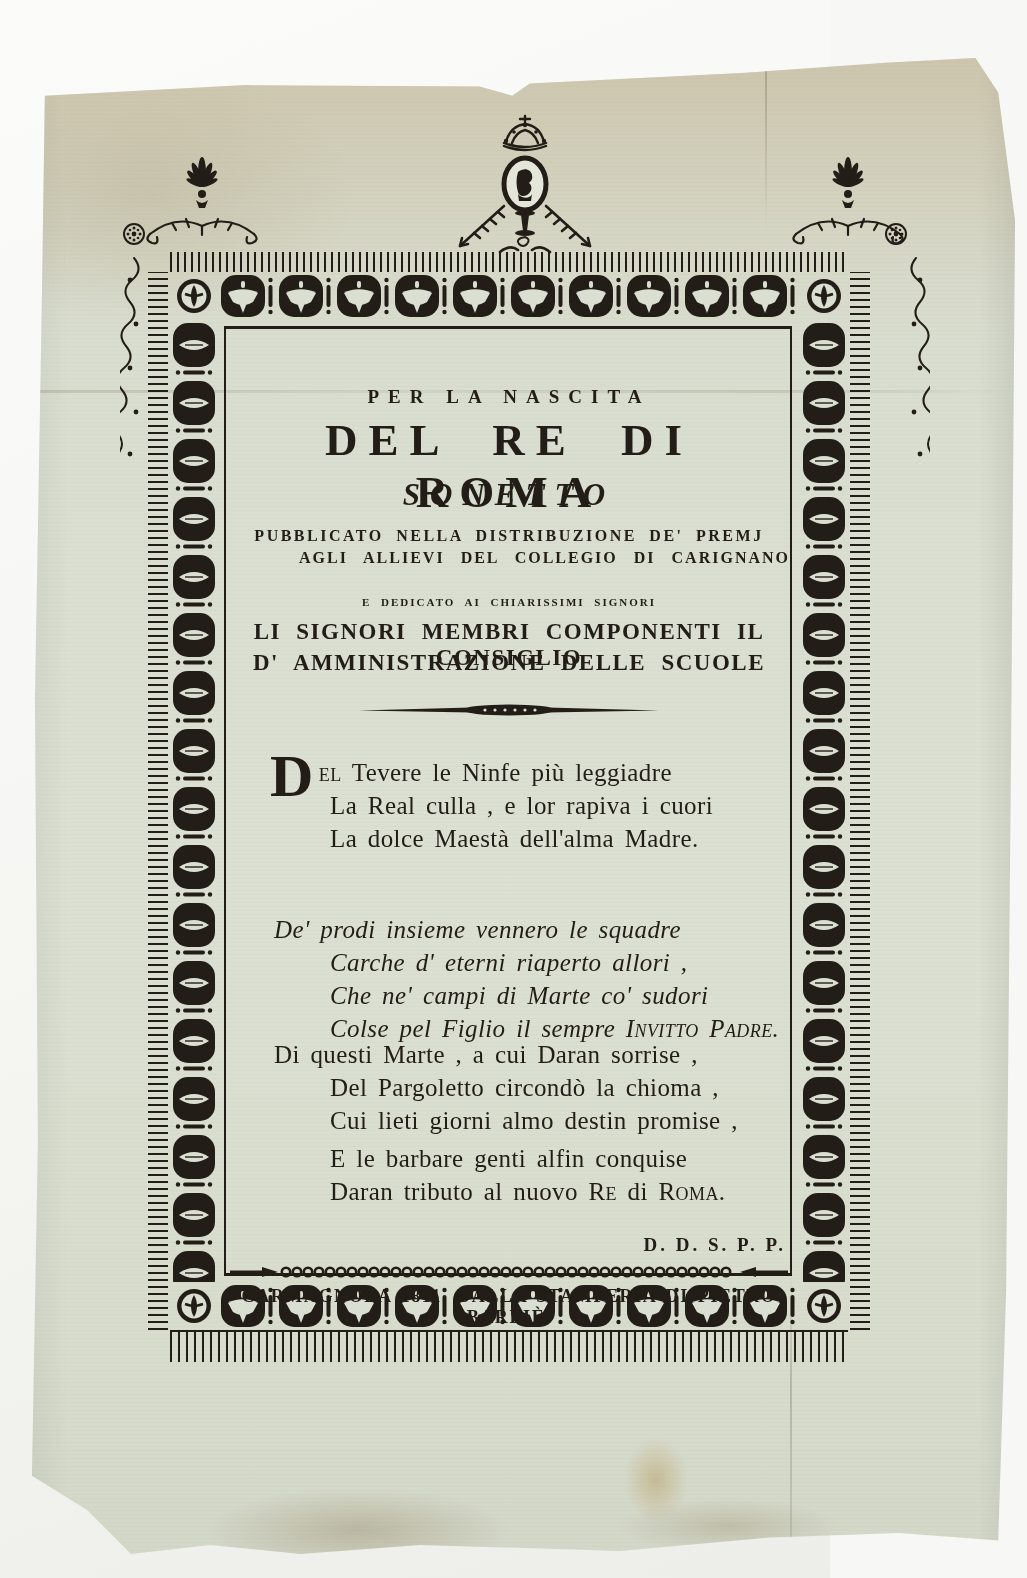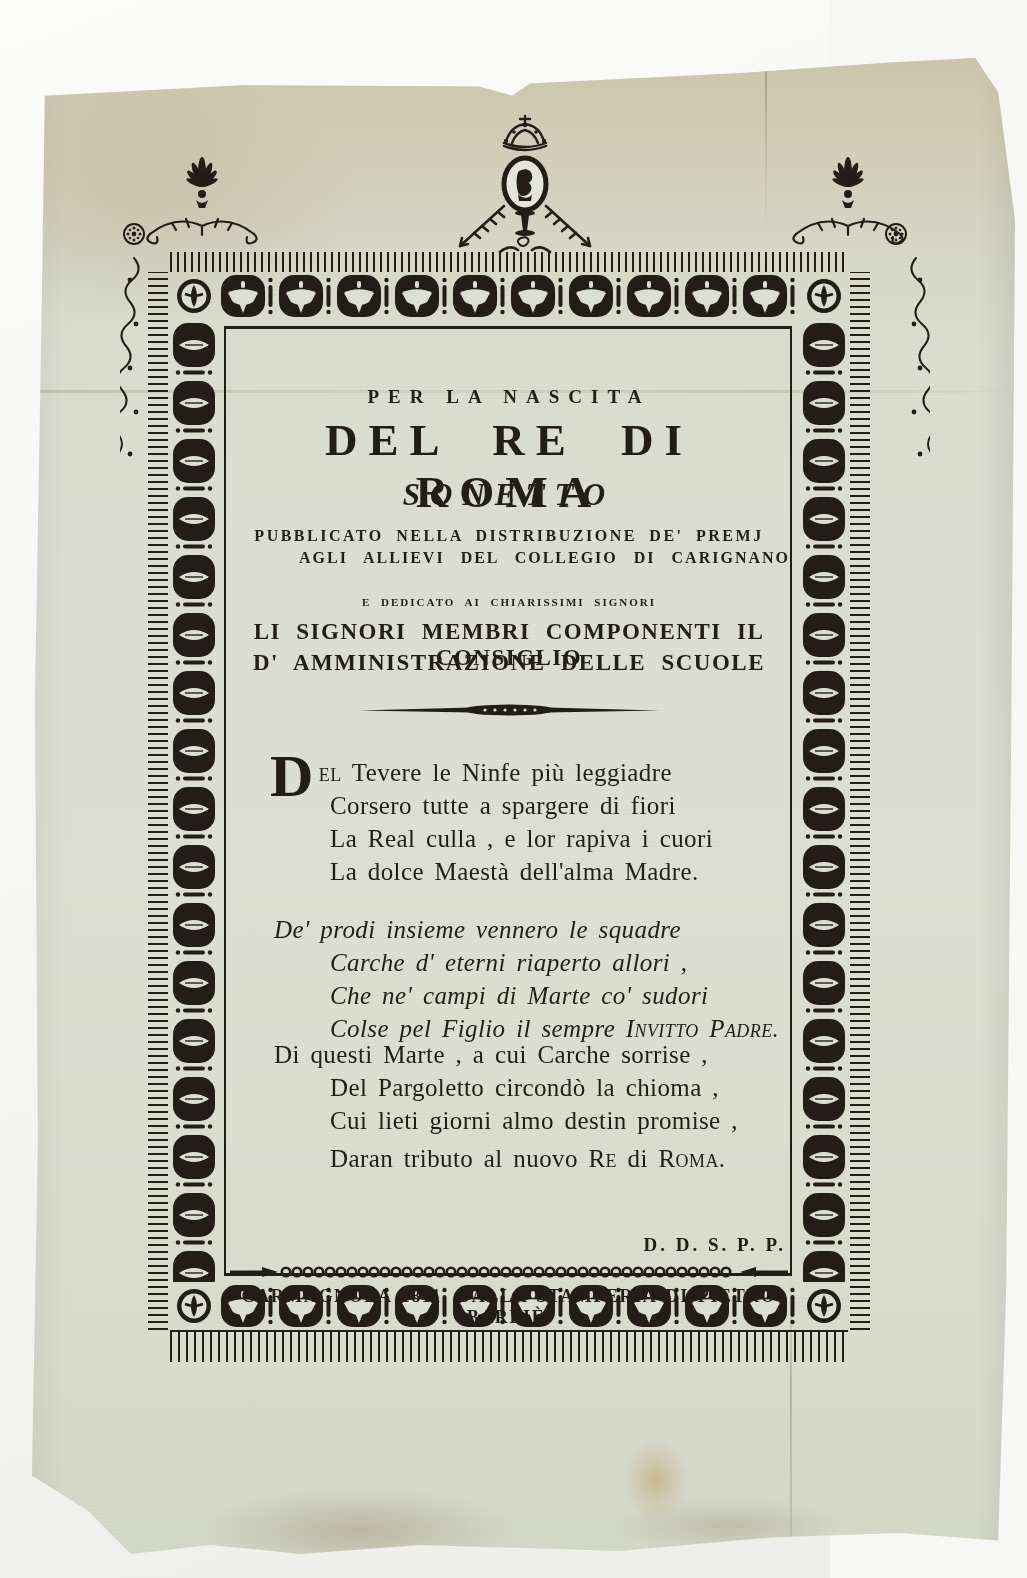--- a/index.html
+++ b/index.html
@@ -326,39 +326,39 @@
               <circle cx="146" cy="8" r="1.6"></circle>
               <circle cx="156" cy="8" r="1.6"></circle>
               <circle cx="166" cy="8" r="1.6"></circle>
               <circle cx="176" cy="8" r="1.6"></circle>
             </g>
         </svg>
       </div>
 
       <div class="poem stanza1">
         <div class="verse"><span class="dropcap">D</span><span class="sc">el</span><span> Tevere le Ninfe più leggiadre</span></div>
-        <div class="verse ind">Corsero tutte a spargere di fiori</div>
         <div class="verse ind">La Real culla , e lor rapiva i cuori</div>
         <div class="verse ind">La dolce Maestà dell'alma Madre.</div>
       </div>
 
       <div class="poem stanza2">
         <div class="verse">De' prodi insieme vennero le squadre</div>
         <div class="verse ind">Carche d' eterni riaperto allori ,</div>
         <div class="verse ind">Che ne' campi di Marte co' sudori</div>
         <div class="verse ind"><span>Colse pel Figlio il sempre </span><span class="sc">Invitto Padre.</span></div>
       </div>
 
       <div class="poem stanza3">
-        <div class="verse">Di questi Marte , a cui Carche sorrise ,</div>
+        <div class="verse">Di questi Marte , a cui Daran sorrise ,</div>
         <div class="verse ind">Del Pargoletto circondò la chioma ,</div>
         <div class="verse ind">Cui lieti giorni almo destin promise ,</div>
       </div>
 
       <div class="poem stanza4">
+        <div class="verse ind">E le barbare genti alfin conquise</div>
         <div class="verse ind"><span>Daran tributo al nuovo </span><span class="sc">Re</span><span> di </span><span class="sc">Roma.</span></div>
       </div>
 
       <div class="cblock t-sig">D. D. S. P. P.</div>
 
       <div class="cblock t-chain">
         <svg width="562" height="16" viewBox="0 0 562 16">
           <path d="M2,8 L34,8" stroke="#221d16" stroke-width="3"></path>
           <polygon points="34,3 50,8 34,13" fill="#221d16"></polygon>
           <g fill="none" stroke="#221d16" stroke-width="2.6">

